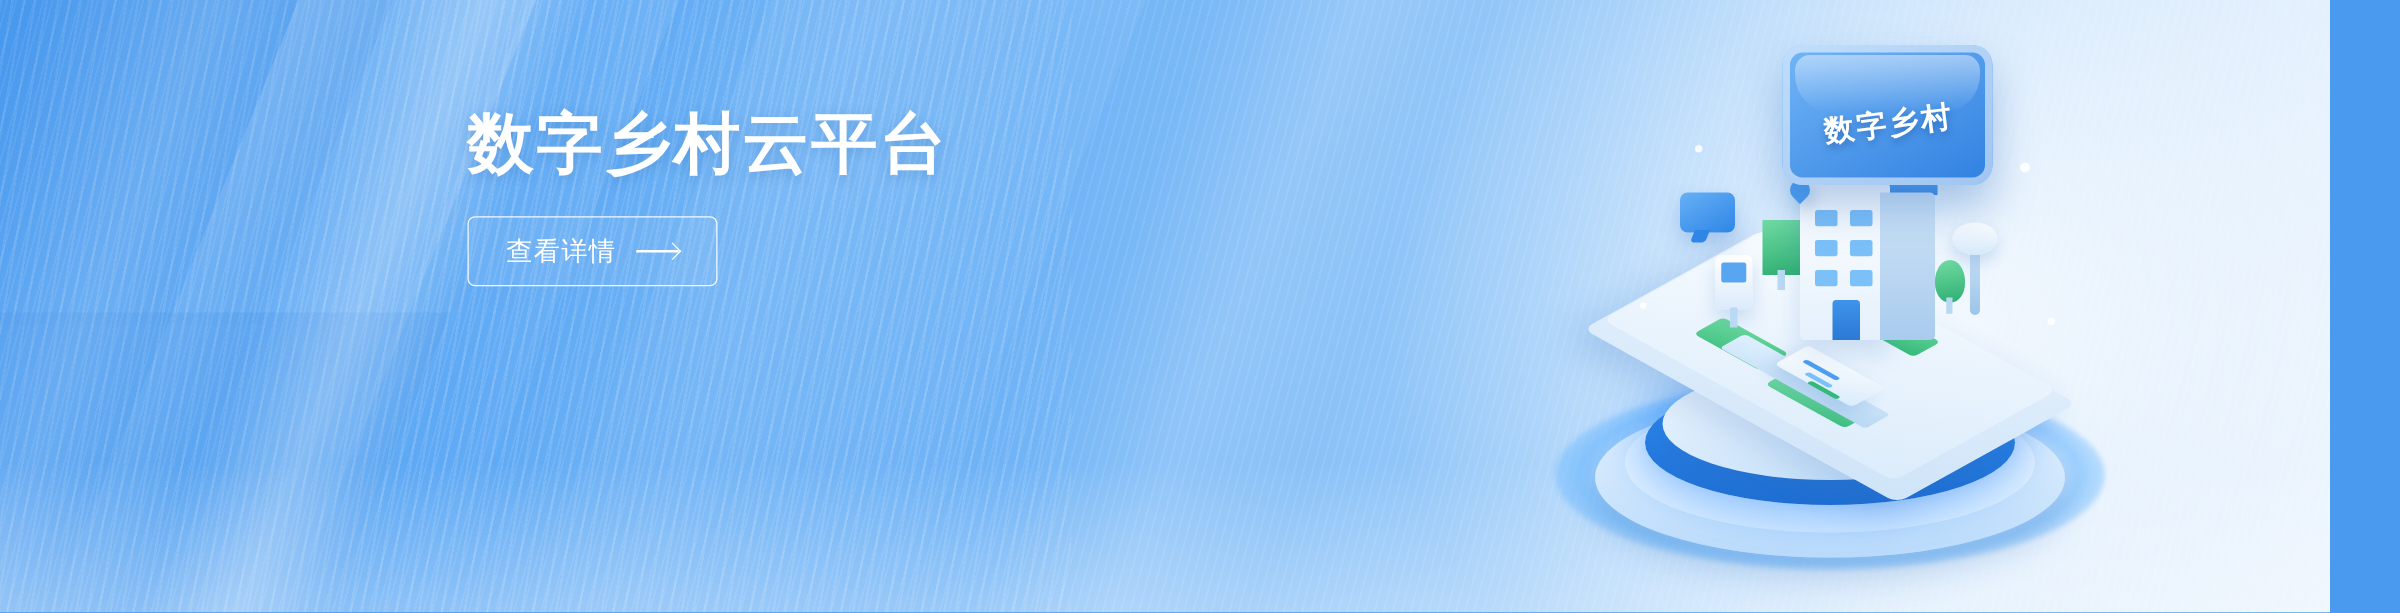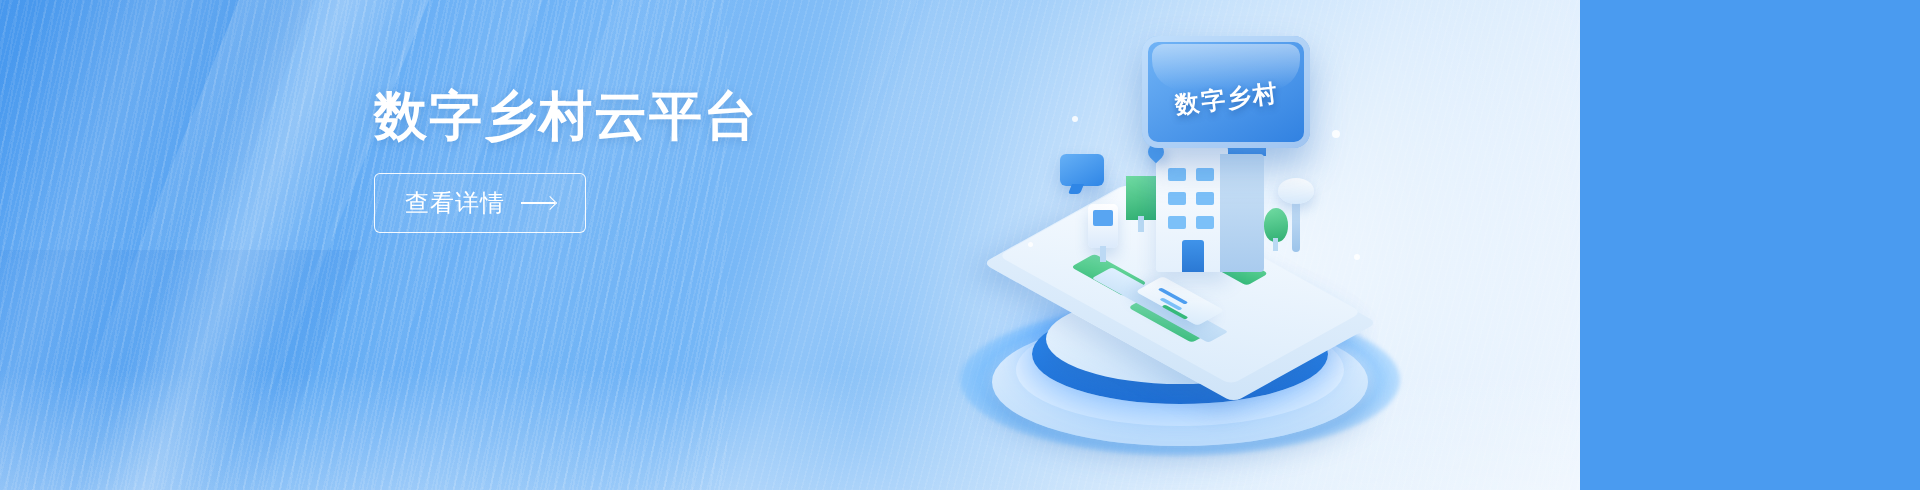--- a/index.html
+++ b/index.html
@@ -5,21 +5,21 @@
   * { margin:0; padding:0; box-sizing:border-box; }
   html,body { width:1920px; height:490px; overflow:hidden; }
   body {
     font-family:"Liberation Sans","DejaVu Sans",sans-serif;
     background:#4a9bf0;
   }
 
   
   .banner{
     position:relative;
-    width:1580px; height:490px;
+    width:1864px; height:490px;
     overflow:hidden;
     background:
       linear-gradient(100deg,#4f9ff2 0%, #5aa7f4 22%, #6fb3f6 44%, #9bcbf9 66%, #cfe6fc 84%, #e9f3fe 100%);
   }
 
   
   .sweep{position:absolute; top:-30%; height:160%; pointer-events:none;}
   .sweep.a{left:-4%; width:16%; background:linear-gradient(90deg,rgba(255,255,255,.00),rgba(255,255,255,.16),rgba(255,255,255,.00)); transform:skewX(-22deg);}
   .sweep.b{left:11%; width:9%;  background:linear-gradient(90deg,rgba(255,255,255,.00),rgba(255,255,255,.26),rgba(255,255,255,.00)); transform:skewX(-22deg);}
   .sweep.c{left:21%; width:22%; background:linear-gradient(90deg,rgba(255,255,255,.00),rgba(255,255,255,.10),rgba(255,255,255,.00)); transform:skewX(-22deg);}
@@ -75,21 +75,21 @@
   }
   .desc{
     margin-top:24px; width:700px;
     font-size:19.5px; line-height:37px; color:#ffffff; font-weight:400;
     letter-spacing:.4px; text-shadow:0 1px 4px rgba(30,90,165,.18);
     text-align:justify;
   }
   .cta{
     margin-top:28px; display:inline-flex; align-items:center; gap:16px;
     padding:13px 30px; border:1.5px solid rgba(255,255,255,.92);
-    border-radius:6px; color:#fff; font-size:24px; letter-spacing:1px;
+    border-radius:6px; color:#fff; font-size:21px; letter-spacing:1px;
     background:rgba(255,255,255,.06); cursor:pointer; user-select:none;
   }
   .cta .arw{display:inline-block; width:34px; height:12px; position:relative;}
   .cta .arw:before{content:""; position:absolute; left:0; top:5px; width:34px; height:1.6px; background:#fff;}
   .cta .arw:after{content:""; position:absolute; right:0; top:1px; width:9px; height:9px;
     border-top:1.6px solid #fff; border-right:1.6px solid #fff; transform:rotate(45deg);}
 
   
   .art{position:absolute; right:140px; top:18px; width:520px; height:460px; z-index:5;}
   .art *{position:absolute;}

